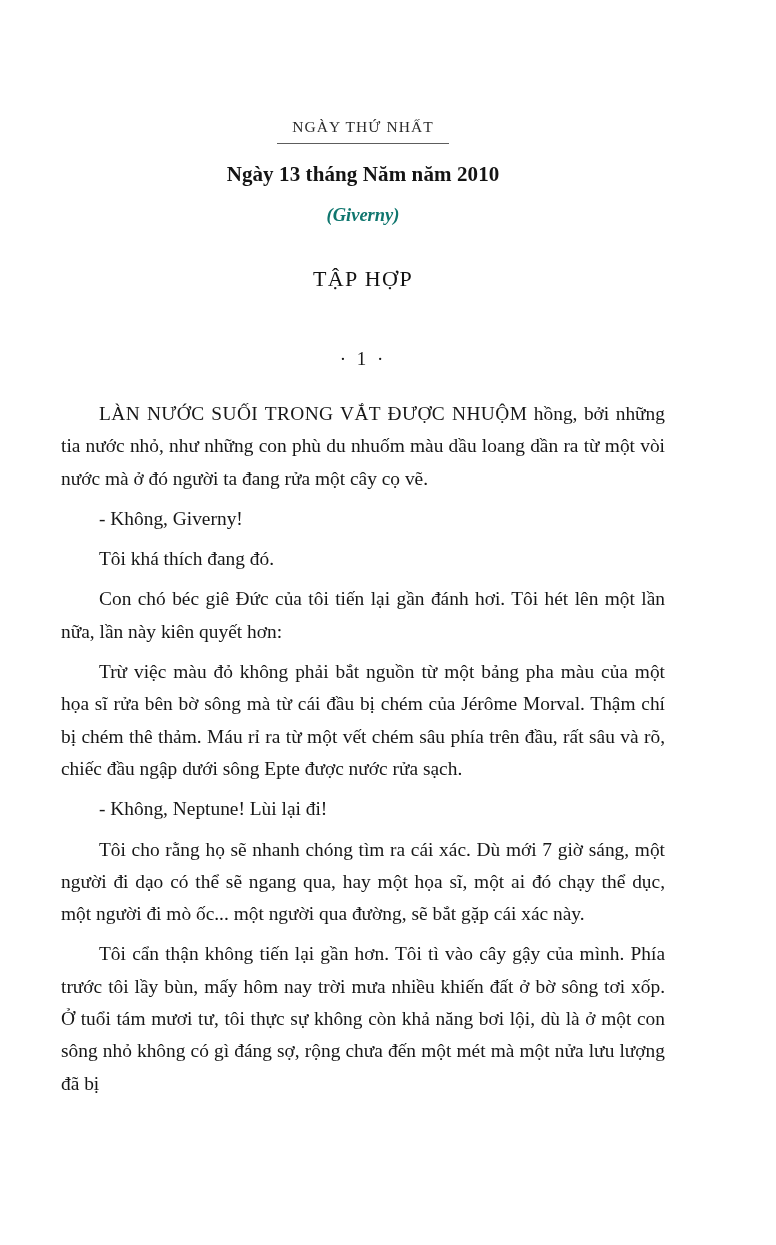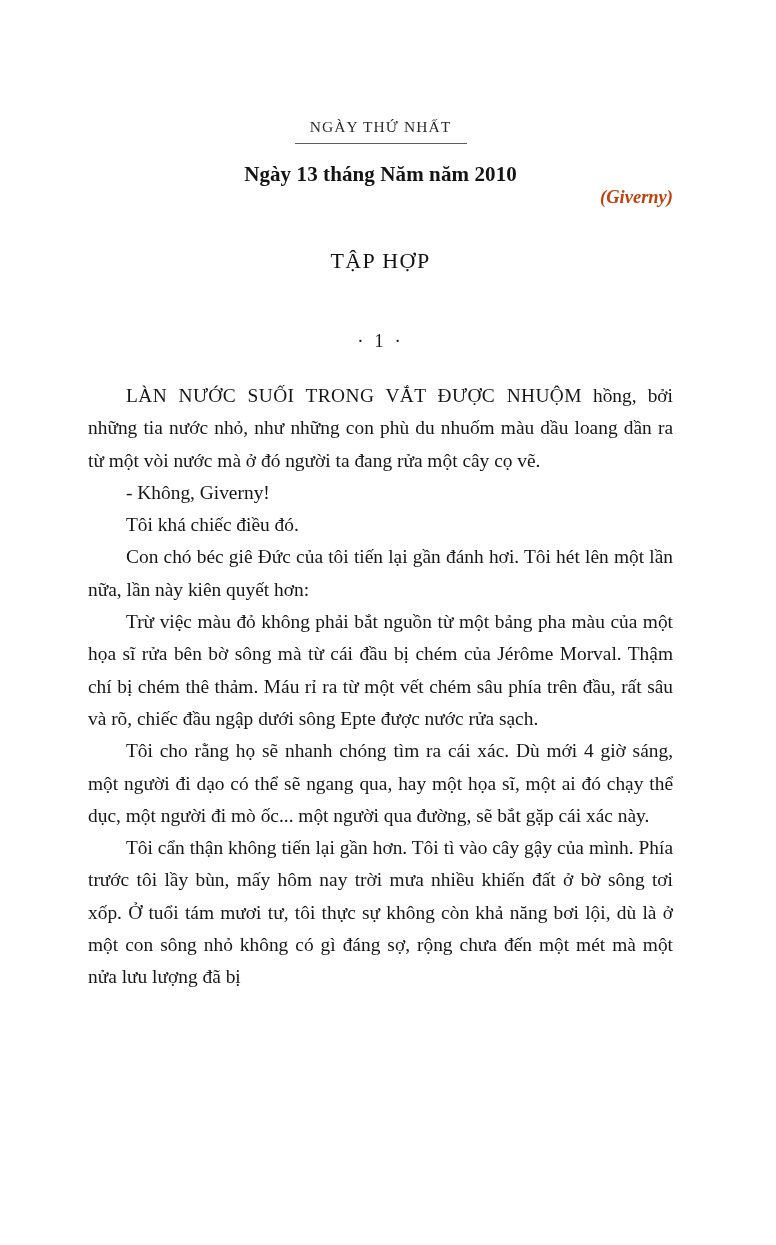--- a/index.html
+++ b/index.html
@@ -12,46 +12,47 @@
     height: 1245px;
     font-family: "Liberation Serif", "DejaVu Serif", serif;
     color: #1a1a1a;
     overflow: hidden;
   }
   .page {
     position: relative;
     width: 776px;
     height: 1011px;
     box-sizing: border-box;
-    padding: 118px 103px 0 88px;
+    padding: 118px 103px 0 53px;
   }
   .running-head {
     text-align: center;
     font-size: 15.5px;
     letter-spacing: 1.1px;
     color: #2b2b2b;
     padding-bottom: 7px;
     margin: 0 auto 0 auto;
     width: 172px;
     border-bottom: 1px solid #5d5d5d;
   }
   .date-title {
     text-align: center;
     font-size: 21px;
     font-weight: bold;
     margin-top: 18px;
     color: #141414;
     letter-spacing: 0.1px;
   }
   .place {
-    text-align: right;
+    text-align: center;
     font-size: 18.5px;
     font-weight: bold;
     font-style: italic;
-    color: #c2410c;
+    margin-top: 18px;
+    color: #0f766e;
   }
   .section-title {
     text-align: center;
     font-size: 22px;
     margin-top: 40px;
     letter-spacing: 1.4px;
     color: #121212;
   }
   .chapter-number {
     text-align: center;
@@ -62,21 +63,21 @@
   }
   .body-text {
     margin-top: 28px;
     font-size: 19.4px;
     line-height: 32.3px;
     text-align: justify;
     color: #171717;
     hyphens: none;
   }
   .body-text p {
-    margin: 0;
+    margin: 8px;
     text-indent: 38px;
   }
   .body-text p.dialogue {
     text-indent: 38px;
   }
   .smallcaps-open {
     font-variant: small-caps;
     letter-spacing: 0.4px;
   }
 </style>
@@ -91,20 +92,21 @@
 
   <div class="place">(Giverny)</div>
 
   <div class="section-title">TẬP HỢP</div>
 
   <div class="chapter-number">· 1 ·</div>
 
   <div class="body-text">
     <p><span class="smallcaps-open">LÀN NƯỚC SUỐI TRONG VẮT ĐƯỢC NHUỘM</span><span> hồng, bởi những tia nước nhỏ, như những con phù du nhuốm màu dầu loang dần ra từ một vòi nước mà ở đó người ta đang rửa một cây cọ vẽ.</span></p>
     <p class="dialogue">- Không, Giverny!</p>
-    <p>Tôi khá chiếc điều đó.</p>
+    <p>Tôi khá thích đang đó.</p>
     <p>Con chó béc giê Đức của tôi tiến lại gần đánh hơi. Tôi hét lên một lần nữa, lần này kiên quyết hơn:</p>
     <p>Trừ việc màu đỏ không phải bắt nguồn từ một bảng pha màu của một họa sĩ rửa bên bờ sông mà từ cái đầu bị chém của Jérôme Morval. Thậm chí bị chém thê thảm. Máu rỉ ra từ một vết chém sâu phía trên đầu, rất sâu và rõ, chiếc đầu ngập dưới sông Epte được nước rửa sạch.</p>
-    <p>Tôi cho rằng họ sẽ nhanh chóng tìm ra cái xác. Dù mới 4 giờ sáng, một người đi dạo có thể sẽ ngang qua, hay một họa sĩ, một ai đó chạy thể dục, một người đi mò ốc... một người qua đường, sẽ bắt gặp cái xác này.</p>
+    <p class="dialogue">- Không, Neptune! Lùi lại đi!</p>
+    <p>Tôi cho rằng họ sẽ nhanh chóng tìm ra cái xác. Dù mới 7 giờ sáng, một người đi dạo có thể sẽ ngang qua, hay một họa sĩ, một ai đó chạy thể dục, một người đi mò ốc... một người qua đường, sẽ bắt gặp cái xác này.</p>
     <p>Tôi cẩn thận không tiến lại gần hơn. Tôi tì vào cây gậy của mình. Phía trước tôi lầy bùn, mấy hôm nay trời mưa nhiều khiến đất ở bờ sông tơi xốp. Ở tuổi tám mươi tư, tôi thực sự không còn khả năng bơi lội, dù là ở một con sông nhỏ không có gì đáng sợ, rộng chưa đến một mét mà một nửa lưu lượng đã bị</p>
   </div>
 
 </div>
 
 </body></html>

